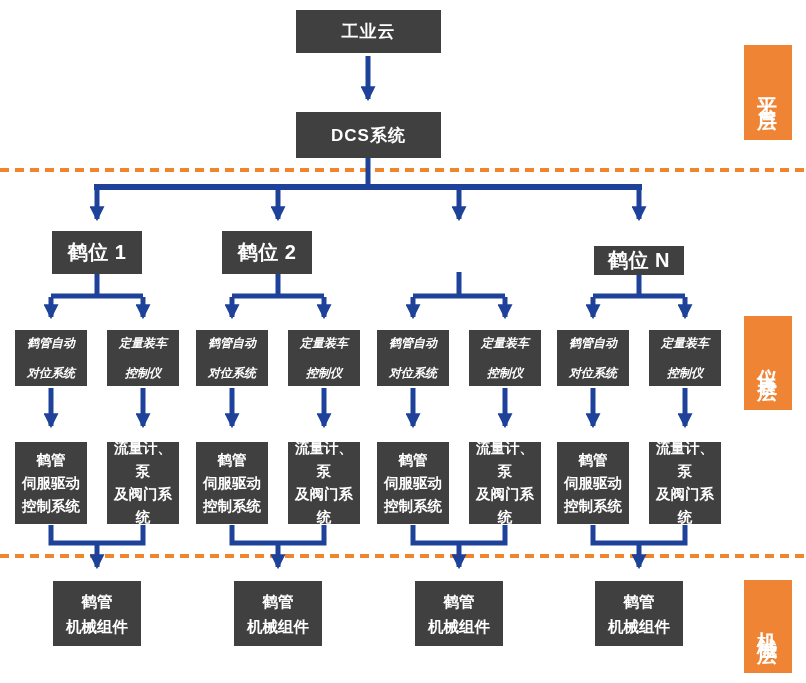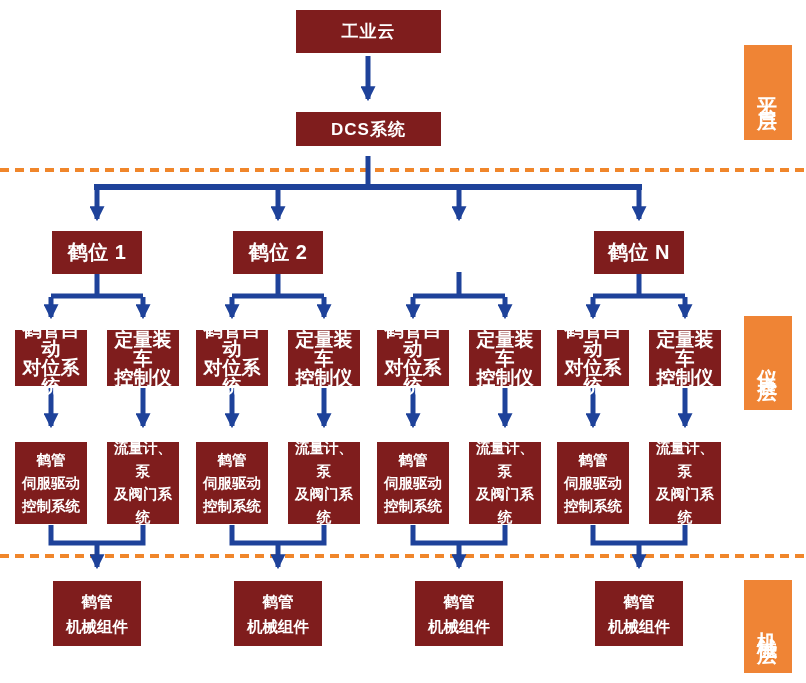--- a/index.html
+++ b/index.html
@@ -15,32 +15,32 @@
     position: absolute;
     left: 0; top: 0;
     width: 806px; height: 683px;
   }
   .wires .ln   { stroke: #1E429A; stroke-width: 5; fill: none; }
   .wires .bar  { stroke: #1E429A; stroke-width: 6; fill: none; }
   .wires .ar   { stroke: #1E429A; stroke-width: 5; fill: none; }
   .wires .dash { stroke: #F0862B; stroke-width: 4; stroke-dasharray: 9 6; fill: none; }
   .box {
     position: absolute;
-    background: #7f1d1d;
+    background: #404040;
     color: #ffffff;
     display: flex;
     align-items: center;
     justify-content: center;
     text-align: center;
     white-space: pre-line;
     font-weight: 700;
   }
   .box.big     { font-size: 17px; letter-spacing: 1px; }
   .box.station { font-size: 20px; letter-spacing: 0.5px; }
-  .box.sub     { font-size: 19px; line-height: 19px; }
+  .box.sub     { font-size: 12px; line-height: 30px; font-style: italic; }
   .box.sub3    { font-size: 14.5px; line-height: 23px; }
   .box.mech    { font-size: 15.5px; line-height: 25px; }
   .layer-label {
     position: absolute;
     left: 744px;
     width: 48px;
     background: #EF8435;
     color: #ffffff;
     display: flex;
     align-items: center;
@@ -112,40 +112,40 @@
       <line class="ar" x1="593" y1="297" x2="593" y2="317" marker-end="url(#ah)"></line>
       <line class="ar" x1="685" y1="297" x2="685" y2="317" marker-end="url(#ah)"></line>
       <line class="ar" x1="593" y1="388" x2="593" y2="426" marker-end="url(#ah)"></line>
       <line class="ar" x1="685" y1="388" x2="685" y2="426" marker-end="url(#ah)"></line>
       <path class="ln" d="M593 525 V543 H685 V525"></path>
       <line class="ar" x1="639" y1="545" x2="639" y2="567" marker-end="url(#ah)"></line>
     </g>
   </svg>
 
   <div class="box big" style="left:296px;top:10px;width:145px;height:43px">工业云</div>
-  <div class="box big" style="left:296px;top:112px;width:145px;height:34px">DCS系统</div>
+  <div class="box big" style="left:296px;top:112px;width:145px;height:46px">DCS系统</div>
 
   <div class="layer-label" style="top:45px;height:95px">平台层</div>
   <div class="layer-label" style="top:316px;height:94px">仪表层</div>
   <div class="layer-label" style="top:580px;height:93px">机械层</div>
 
   <div class="box station" style="left:52px;top:231px;width:90px;height:43px">鹤位 1</div>
   <div class="box sub" style="left:15px;top:330px;width:72px;height:56px">鹤管自动
 对位系统</div>
   <div class="box sub" style="left:107px;top:330px;width:72px;height:56px">定量装车
 控制仪</div>
   <div class="box sub3" style="left:15px;top:442px;width:72px;height:82px">鹤管
 伺服驱动
 控制系统</div>
   <div class="box sub3" style="left:107px;top:442px;width:72px;height:82px">流量计、泵
 及阀门系统</div>
   <div class="box mech" style="left:53px;top:581px;width:88px;height:65px">鹤管
 机械组件</div>
 
-  <div class="box station" style="left:233px;top:231px;width:90px;height:43px">鹤位 2</div>
+  <div class="box station" style="left:222px;top:231px;width:90px;height:43px">鹤位 2</div>
   <div class="box sub" style="left:196px;top:330px;width:72px;height:56px">鹤管自动
 对位系统</div>
   <div class="box sub" style="left:288px;top:330px;width:72px;height:56px">定量装车
 控制仪</div>
   <div class="box sub3" style="left:196px;top:442px;width:72px;height:82px">鹤管
 伺服驱动
 控制系统</div>
   <div class="box sub3" style="left:288px;top:442px;width:72px;height:82px">流量计、泵
 及阀门系统</div>
   <div class="box mech" style="left:234px;top:581px;width:88px;height:65px">鹤管
@@ -156,21 +156,21 @@
   <div class="box sub" style="left:469px;top:330px;width:72px;height:56px">定量装车
 控制仪</div>
   <div class="box sub3" style="left:377px;top:442px;width:72px;height:82px">鹤管
 伺服驱动
 控制系统</div>
   <div class="box sub3" style="left:469px;top:442px;width:72px;height:82px">流量计、泵
 及阀门系统</div>
   <div class="box mech" style="left:415px;top:581px;width:88px;height:65px">鹤管
 机械组件</div>
 
-  <div class="box station" style="left:594px;top:231px;width:90px;height:43px">鹤位 N</div>
+  <div class="box station" style="left:594px;top:246px;width:90px;height:29px">鹤位 N</div>
   <div class="box sub" style="left:557px;top:330px;width:72px;height:56px">鹤管自动
 对位系统</div>
   <div class="box sub" style="left:649px;top:330px;width:72px;height:56px">定量装车
 控制仪</div>
   <div class="box sub3" style="left:557px;top:442px;width:72px;height:82px">鹤管
 伺服驱动
 控制系统</div>
   <div class="box sub3" style="left:649px;top:442px;width:72px;height:82px">流量计、泵
 及阀门系统</div>
   <div class="box mech" style="left:595px;top:581px;width:88px;height:65px">鹤管

